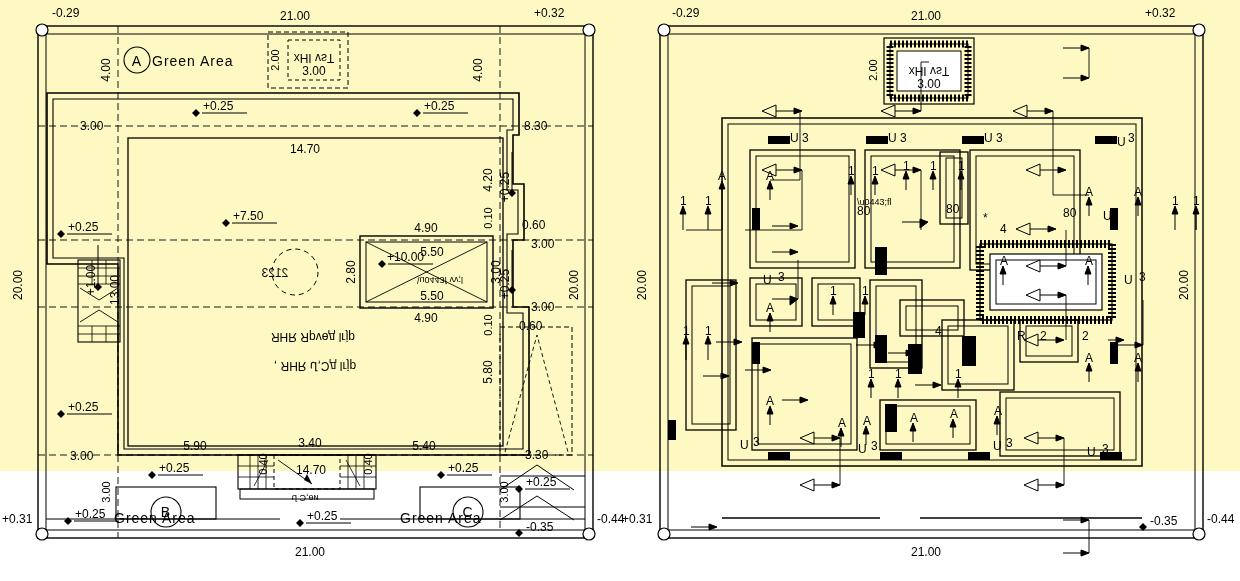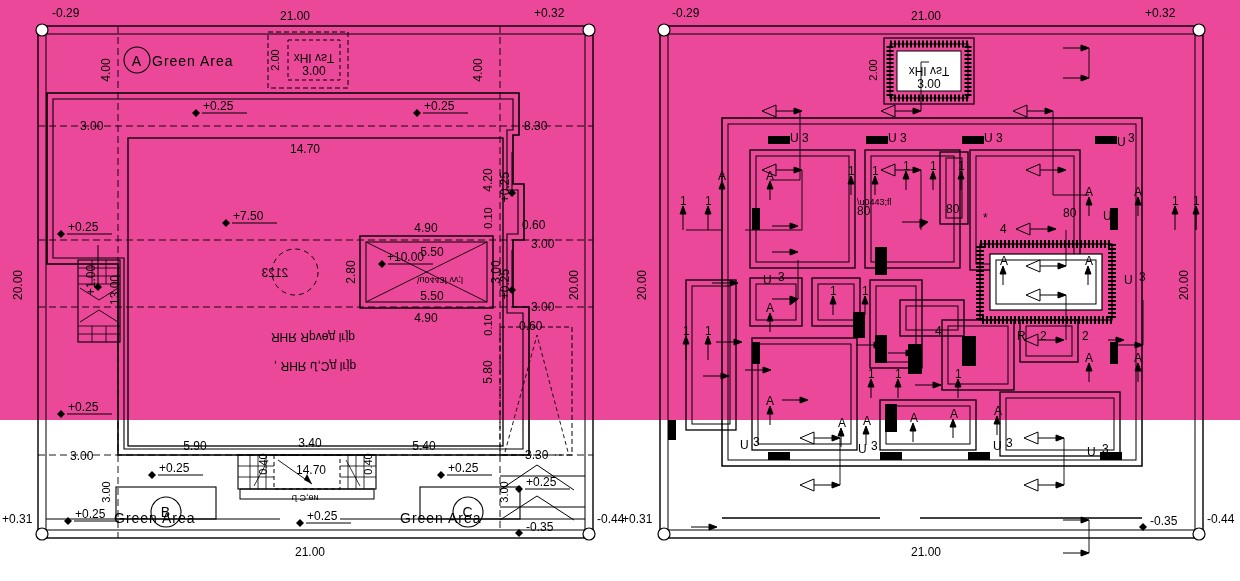--- a/index.html
+++ b/index.html
@@ -1,18 +1,18 @@
 <!DOCTYPE html>
 <html><head>
 <meta charset="utf-8">
 <style>
   html,body{margin:0;padding:0;background:#ffffff;}
   body{width:1240px;height:581px;overflow:hidden;
        font-family:"Liberation Sans",sans-serif;color:#000;}
-  #stage{position:relative;width:1240px;height:420px;background:#ec4899;}
+  #stage{position:relative;width:1240px;height:471px;background:#fef9c3;}
   svg{display:block;}
   text{font-family:"Liberation Sans",sans-serif;fill:#000;}
   .dimtxt{font-size:12px;}
   .dimtxt-sm{font-size:11px;}
   .lbl{font-size:14px;letter-spacing:1px;}
   .tiny{font-size:9px;}
   .mir{font-size:12px;}
 </style>
 </head>
 <body>

